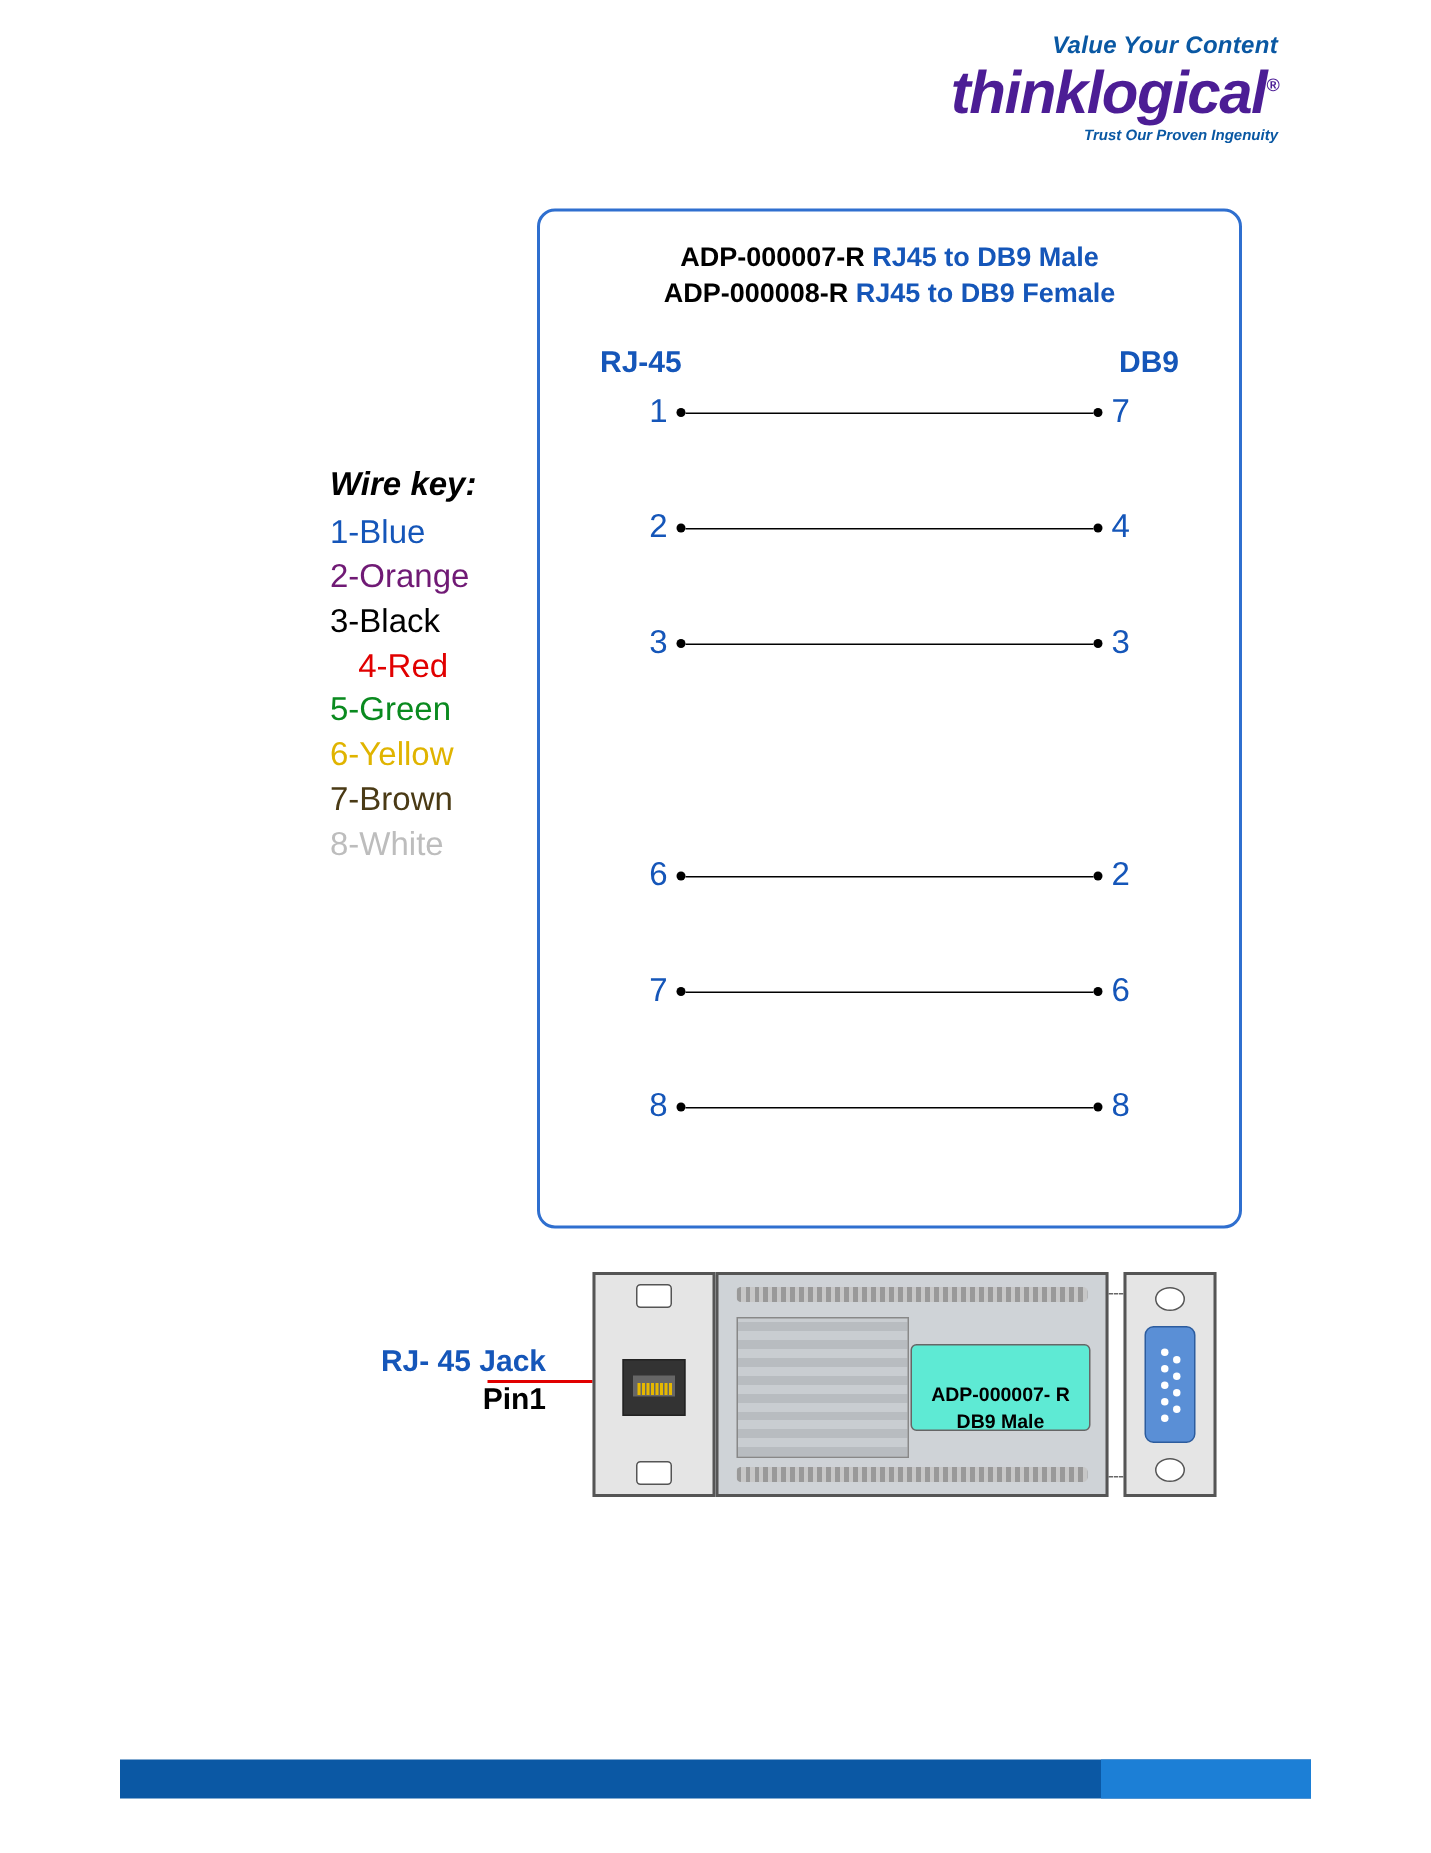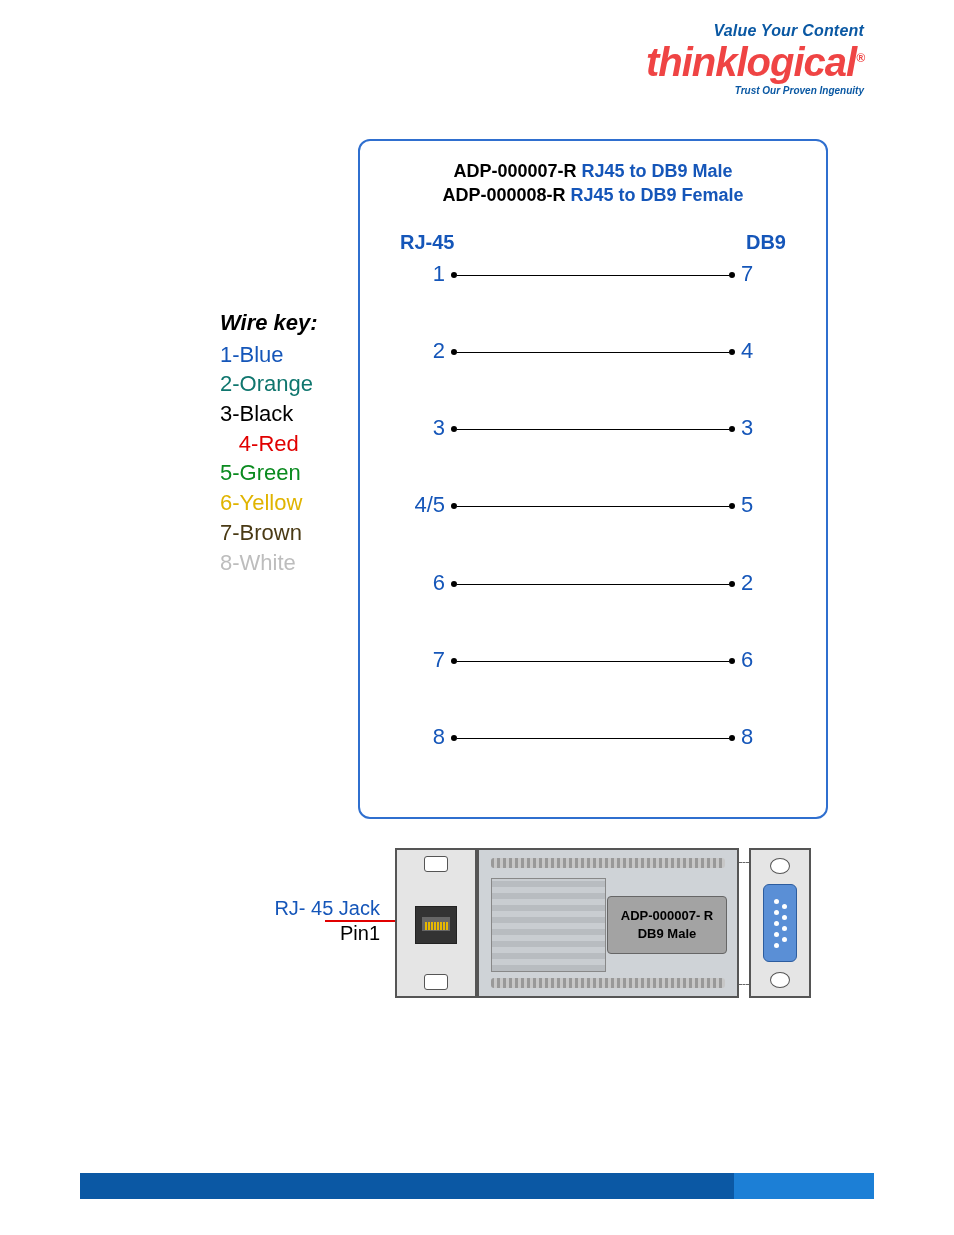--- a/index.html
+++ b/index.html
@@ -1,20 +1,20 @@
 <!DOCTYPE html>
 <html><head>
 <meta charset="utf-8">
 <style>
   * { box-sizing: border-box; margin: 0; padding: 0; }
   html, body { width: 954px; height: 1235px; font-family: Arial, Helvetica, sans-serif; background: #fff; color: #000; }
   .page { position: relative; width: 954px; height: 1235px; }
-  .logo-block { position: absolute; top: 22px; right: 90px; text-align: right; }
+  .logo-block { position: absolute; top: 22px; right: 102px; text-align: right; }
   .logo-top { color: #0a58a3; font-style: italic; font-size: 16px; font-weight: 600; letter-spacing: .2px; }
-  .logo-main { color: #ef4444; font-style: italic; font-weight: 800; font-size: 40px; letter-spacing: -1px; position: relative; text-align: right; }
+  .logo-main { color: #4c1d95; font-style: italic; font-weight: 800; font-size: 40px; letter-spacing: -1px; position: relative; text-align: right; }
   .logo-reg { font-size: 12px; vertical-align: super; font-weight: 700; }
   .logo-bottom { color: #0a58a3; font-style: italic; font-size: 10px; font-weight: 600; }
   .diagram-box { position: absolute; left: 358px; top: 139px; width: 470px; height: 680px; border: 2px solid #2f6fcf; border-radius: 12px; }
   .diagram-titles { text-align: center; margin-top: 18px; font-size: 18px; font-weight: 700; line-height: 1.35; }
   .title-part { color: #000; }
   .title-blue { color: #1556b9; }
   .col-hdr { position: absolute; font-weight: 700; color: #1556b9; font-size: 20px; }
   .hdr-left { left: 40px; top: 90px; }
   .hdr-right { right: 40px; top: 90px; }
   .mapping-area { position: absolute; left: 25px; right: 25px; top: 120px; bottom: 18px; }
@@ -35,34 +35,34 @@
   .rj-screw.top { top: 6px; }
   .rj-screw.bot { bottom: 6px; }
   .rj-jack { position: absolute; left: 50%; top: 56px; transform: translateX(-50%); width: 42px; height: 38px; background: #333; border: 1px solid #222; }
   .rj-jack-port { position: absolute; left: 50%; top: 10px; transform: translateX(-50%); width: 28px; height: 14px; background: #666; display: flex; justify-content: center; align-items: flex-end; gap: 1px; padding-bottom: 1px; }
   .rj-pin { width: 2px; height: 8px; background: #e6b800; }
   
   .body-block { position: absolute; left: 82px; top: 0; width: 262px; height: 150px; background: #cfd3d7; border: 2px solid #555; }
   .body-top-bar { position: absolute; left: 12px; right: 12px; top: 8px; height: 10px; background: repeating-linear-gradient(90deg,#999,#999 3px,#c7c7c7 3px,#c7c7c7 6px); border-radius: 3px; }
   .body-bot-bar { position: absolute; left: 12px; right: 12px; bottom: 8px; height: 10px; background: repeating-linear-gradient(90deg,#999,#999 3px,#c7c7c7 3px,#c7c7c7 6px); border-radius: 3px; }
   .body-grille { position: absolute; left: 12px; top: 28px; width: 115px; height: 94px; background: repeating-linear-gradient(0deg,#b8bcc0,#b8bcc0 6px,#c9cdd1 6px,#c9cdd1 12px); border: 1px solid #888; }
-  .body-label { position: absolute; right: 10px; top: 46px; width: 120px; height: 58px; background: #a3a3a3; border: 1px solid #666; border-radius: 4px; text-align: center; padding-top: 10px; font-size: 13px; font-weight: 700; line-height: 1.35; }
+  .body-label { position: absolute; right: 10px; top: 46px; width: 120px; height: 58px; background: #5eead4; border: 1px solid #666; border-radius: 4px; text-align: center; padding-top: 24px; font-size: 13px; font-weight: 700; line-height: 1.35; }
   
   .db9-block { position: absolute; left: 354px; top: 0; width: 62px; height: 150px; background: #e5e5e5; border: 2px solid #555; }
   .db9-screw { position: absolute; left: 50%; transform: translateX(-50%); width: 20px; height: 16px; border: 1.5px solid #555; border-radius: 50%; background: #fff; }
   .db9-screw.top { top: 8px; }
   .db9-screw.bot { bottom: 8px; }
   .db9-shell { position: absolute; left: 12px; right: 12px; top: 34px; bottom: 34px; background: #5a8fd6; border: 1px solid #2c5c9e; border-radius: 6px; display:flex; flex-direction: row; justify-content: center; align-items: center; gap:3px; }
   .db9-col { display:flex; flex-direction: column; gap:6px; }
   .db9-pin { width:5px; height:5px; border-radius:50%; background:#fff; }
   .conn-gap-line { position:absolute; border-top:1.5px dashed #666; height:0; }
   .gap1 { left: 344px; width: 10px; top: 14px; }
   .gap2 { left: 344px; width: 10px; top: 136px; }
   
-  .pin1-label { position: absolute; left: 240px; top: 896px; font-size: 20px; font-weight: 400; text-align: right; width: 140px; line-height: 1.25; }
+  .pin1-label { position: absolute; left: 224px; top: 896px; font-size: 20px; font-weight: 700; text-align: right; width: 140px; line-height: 1.25; }
   .pin1-rj { color: #1556b9; }
   .arrow { position: absolute; left: 325px; top: 920px; width: 95px; height: 2px; background: #e10000; }
   .arrow:after { content: ""; position: absolute; right: -2px; top: -5px; border-left: 12px solid #e10000; border-top: 6px solid transparent; border-bottom: 6px solid transparent; }
   
   .footer-bar { position: absolute; left: 80px; right: 80px; bottom: 36px; height: 26px; background: #0b58a4; }
   .footer-right { position: absolute; right: 80px; bottom: 36px; height: 26px; width: 140px; background: #1c7fd6; }
 </style>
 </head>
 <body>
 
@@ -106,27 +106,20 @@
           <div class="map-dot dot-right"></div>
           <div class="map-right">4</div>
         </div>
         <div class="map-row" style="top: 154.286px;">
           <div class="map-left">3</div>
           <div class="map-dot dot-left"></div>
           <div class="map-line"></div>
           <div class="map-dot dot-right"></div>
           <div class="map-right">3</div>
         </div>
-        <div class="map-row" style="top: 231.429px;">
-          <div class="map-left">4/5</div>
-          <div class="map-dot dot-left"></div>
-          <div class="map-line"></div>
-          <div class="map-dot dot-right"></div>
-          <div class="map-right">5</div>
-        </div>
         <div class="map-row" style="top: 308.571px;">
           <div class="map-left">6</div>
           <div class="map-dot dot-left"></div>
           <div class="map-line"></div>
           <div class="map-dot dot-right"></div>
           <div class="map-right">2</div>
         </div>
         <div class="map-row" style="top: 385.714px;">
           <div class="map-left">7</div>
           <div class="map-dot dot-left"></div>
@@ -141,21 +134,21 @@
           <div class="map-dot dot-right"></div>
           <div class="map-right">8</div>
         </div>
       </div>
   </div>
 
   <div class="wire-key">
     <div class="wire-key-title">Wire key:</div>
     <div id="wire-key-items">
         <div class="wk-item" style="color: rgb(21, 86, 185);">1-Blue</div>
-        <div class="wk-item" style="color: #0f766e;">2-Orange</div>
+        <div class="wk-item" style="color: #701a75;">2-Orange</div>
         <div class="wk-item" style="color: rgb(0, 0, 0);">3-Black</div>
         <div class="wk-item" style="color: rgb(225, 0, 0); text-align: center;">4-Red</div>
         <div class="wk-item" style="color: rgb(10, 138, 31);">5-Green</div>
         <div class="wk-item" style="color: rgb(224, 180, 0);">6-Yellow</div>
         <div class="wk-item" style="color: rgb(74, 58, 21);">7-Brown</div>
         <div class="wk-item" style="color: rgb(189, 189, 189);">8-White</div>
       </div>
   </div>
 
   <div class="pin1-label">

